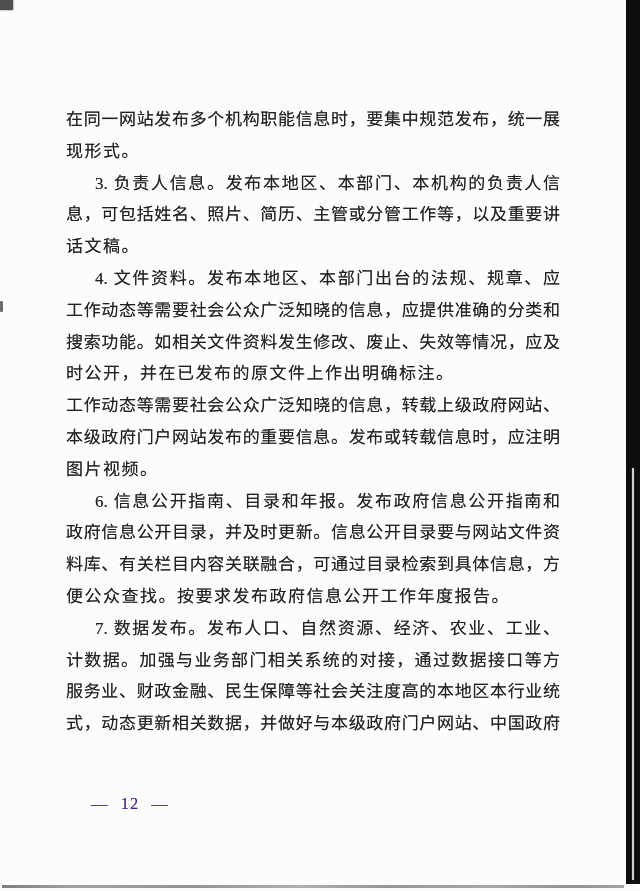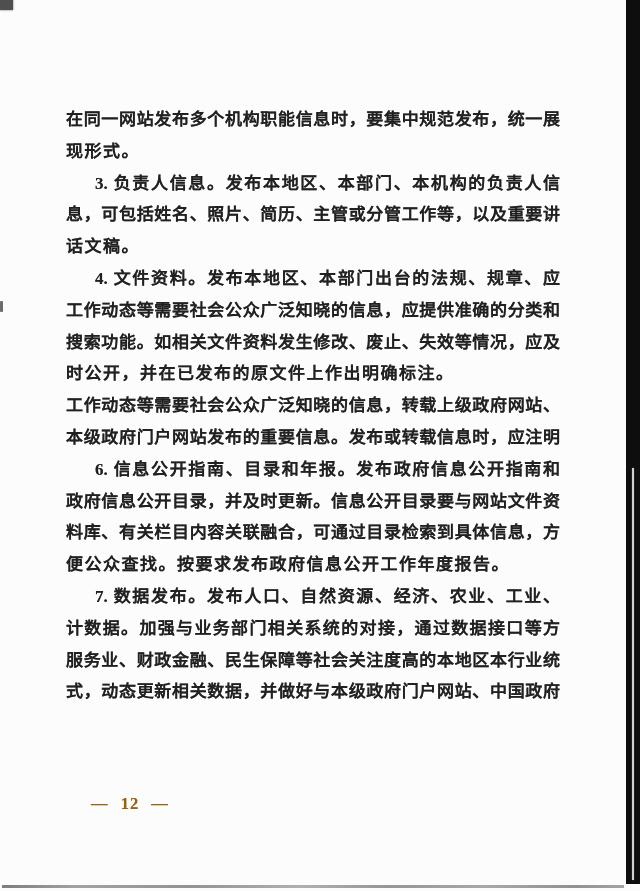--- a/index.html
+++ b/index.html
@@ -7,21 +7,20 @@
     padding: 0;
     background: #ffffff;
   }
   .page {
     position: relative;
     width: 640px;
     height: 891px;
     overflow: hidden;
     background: #fcfcfc;
     font-family: "Liberation Serif", "DejaVu Serif", serif;
-    font-weight: bold;
   }
   
   .text-block {
     position: absolute;
     left: 66px;
     top: 104px;
     width: 494px;
   }
   .line {
     height: 31.8px;
@@ -41,21 +40,21 @@
   .line.indent {
     text-indent: 29px;
   }
   
   .footer {
     position: absolute;
     left: 91px;
     top: 793px;
     font-size: 16.5px;
     line-height: 22px;
-    color: #a16207;
+    color: #4c1d95;
     letter-spacing: 1px;
     word-spacing: 7px;
     text-shadow: 0 0 0.5px rgba(25,25,25,0.5);
   }
   
   .corner-mark {
     position: absolute;
     left: 0;
     top: 0;
     width: 13px;
@@ -114,20 +113,21 @@
     <div class="line short">现形式。</div>
     <div class="line indent">3. 负责人信息。发布本地区、本部门、本机构的负责人信</div>
     <div class="line">息，可包括姓名、照片、简历、主管或分管工作等，以及重要讲</div>
     <div class="line short">话文稿。</div>
     <div class="line indent">4. 文件资料。发布本地区、本部门出台的法规、规章、应</div>
     <div class="line">工作动态等需要社会公众广泛知晓的信息，应提供准确的分类和</div>
     <div class="line">搜索功能。如相关文件资料发生修改、废止、失效等情况，应及</div>
     <div class="line short">时公开，并在已发布的原文件上作出明确标注。</div>
     <div class="line">工作动态等需要社会公众广泛知晓的信息，转载上级政府网站、</div>
     <div class="line">本级政府门户网站发布的重要信息。发布或转载信息时，应注明</div>
+    <div class="line short">图片视频。</div>
     <div class="line indent">6. 信息公开指南、目录和年报。发布政府信息公开指南和</div>
     <div class="line">政府信息公开目录，并及时更新。信息公开目录要与网站文件资</div>
     <div class="line">料库、有关栏目内容关联融合，可通过目录检索到具体信息，方</div>
     <div class="line short">便公众查找。按要求发布政府信息公开工作年度报告。</div>
     <div class="line indent">7. 数据发布。发布人口、自然资源、经济、农业、工业、</div>
     <div class="line">计数据。加强与业务部门相关系统的对接，通过数据接口等方</div>
     <div class="line">服务业、财政金融、民生保障等社会关注度高的本地区本行业统</div>
     <div class="line">式，动态更新相关数据，并做好与本级政府门户网站、中国政府</div>
   </div>
 

